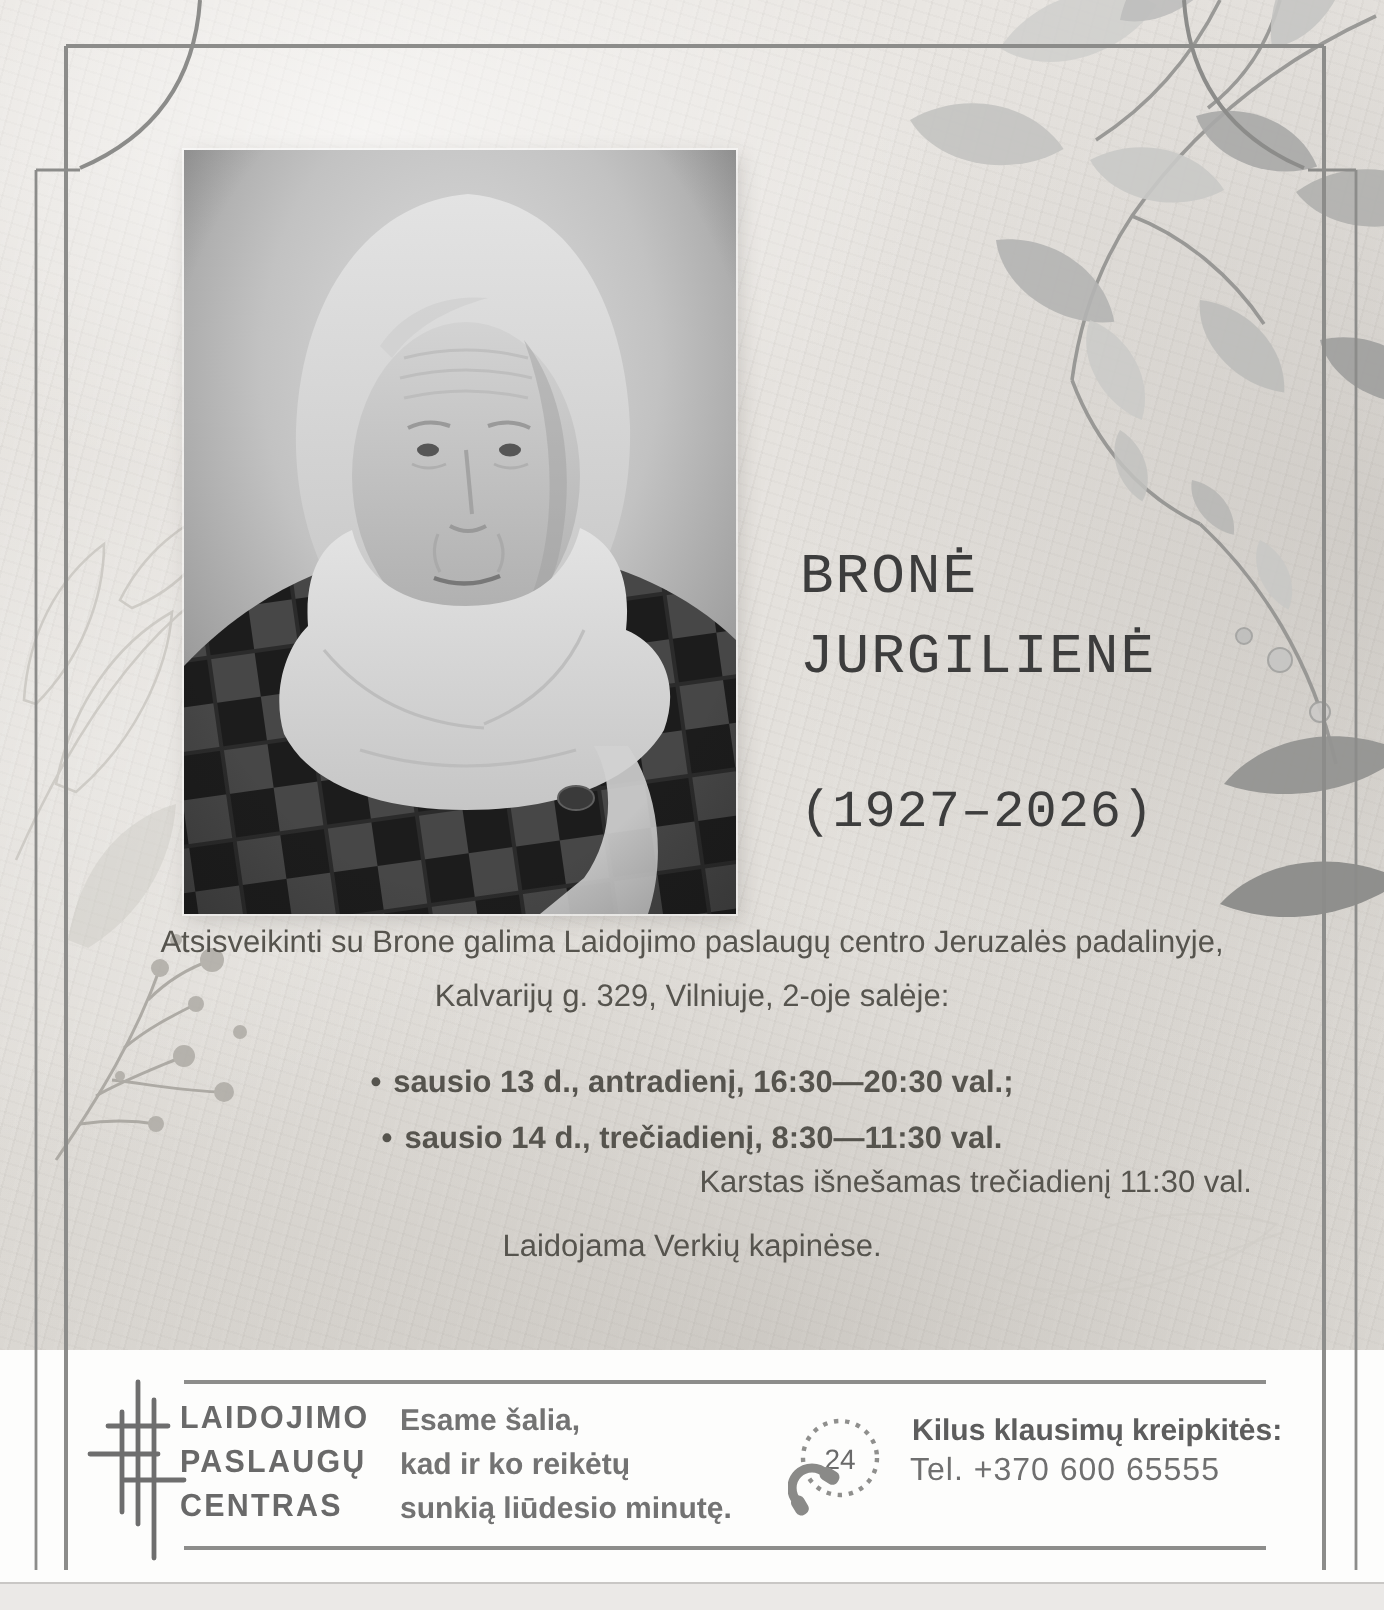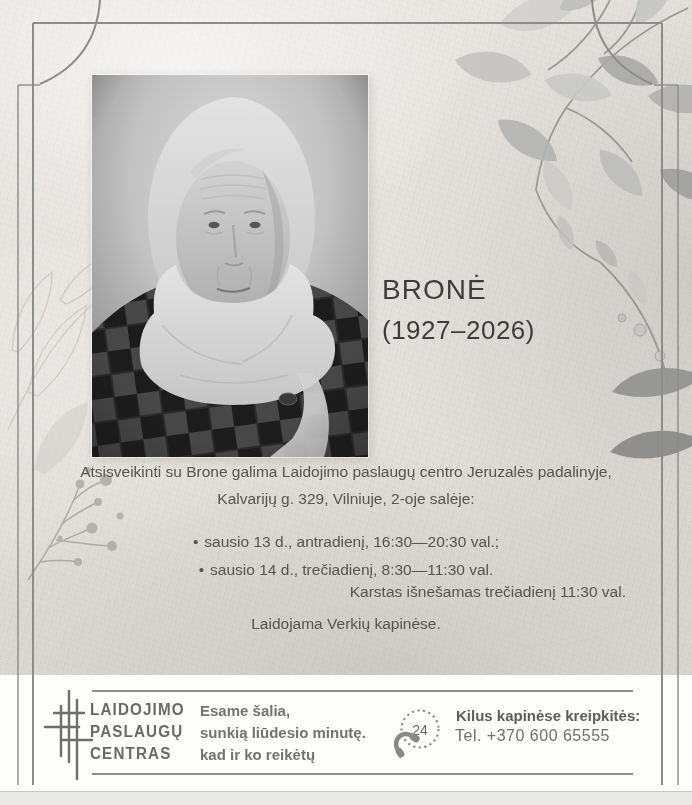--- a/index.html
+++ b/index.html
@@ -17,29 +17,29 @@
       radial-gradient(ellipse 640px 300px at 55% 100%, rgba(125,119,111,.18), transparent 75%),
       repeating-linear-gradient(105deg, rgba(255,255,255,.05) 0 2px, rgba(95,90,84,.04) 2px 3px, transparent 3px 8px),
       repeating-linear-gradient(17deg, rgba(120,114,108,.035) 0 1px, transparent 1px 6px),
       linear-gradient(#e9e6e2,#dedbd6);
   }
   .footer-bg{position:absolute;left:0;top:675px;width:692px;height:116px;background:#fdfdfc;}
   .bottom-strip{position:absolute;left:0;top:791px;width:692px;height:14px;background:#ebe9e7;border-top:1px solid #c9c7c5;}
   .decor{position:absolute;left:0;top:0;pointer-events:none;}
   .photo{position:absolute;left:92px;top:75px;width:276px;height:382px;box-shadow:0 0 0 1px rgba(255,255,255,.55), 2px 3px 10px rgba(60,55,50,.18);}
   .name-block{
-    position:absolute;left:382px;top:270px;
-    font-family:Liberation Sans, sans-serif;
+    position:absolute;left:400px;top:270px;
+    font-family:Liberation Mono, monospace;
     color:#3d3d3d;line-height:40px;letter-spacing:1px;
   }
   .name-line{font-size:28px;}
-  .years-line{font-size:26px;letter-spacing:.5px;}
+  .years-line{font-size:26px;letter-spacing:.5px;margin-top:36px;}
   .announce{position:absolute;left:66px;top:454px;width:560px;text-align:center;color:#56544e;}
   .announce .intro{font-size:15.5px;line-height:27px;margin:4px;}
-  .announce .schedule{margin:16px 0 16px 0;font-size:15.5px;line-height:28px;}
+  .announce .schedule{margin:16px 0 16px 0;font-size:15.5px;line-height:28px;font-weight:bold;}
   .announce .bullet{margin-right:6px;}
   .announce .casket{margin:0;position:absolute;left:0;width:560px;top:129px;font-size:15.5px;text-align:right;}
   .announce .burial{margin:0;position:absolute;left:0;width:560px;top:161px;font-size:15.5px;}
   .rule-box{position:absolute;left:92px;top:690px;width:541px;height:81px;border-top:2px solid #8d8d8b;border-bottom:2px solid #8d8d8b;}
   .logo-text{
     position:absolute;left:90px;top:699px;color:#696969;
     font-size:16px;font-weight:600;letter-spacing:1.2px;line-height:22px;
     transform:scaleX(.95);transform-origin:left top;
   }
   .tagline{position:absolute;left:200px;top:700px;color:#737373;font-size:15px;font-weight:700;line-height:22px;}
@@ -207,20 +207,21 @@
       <path d="M70,250 Q100,286 150,289"></path>
         <path d="M200,240 Q186,272 150,287"></path>
         <path d="M88,300 Q140,316 196,300"></path>
     </g>
     <ellipse cx="196" cy="324" rx="9" ry="6" fill="#3a3a3a" stroke="#5f5f5f"></ellipse>
     <rect width="276" height="382" fill="url(#vign)"></rect>
   </svg>
 
   <div class="name-block">
     <div class="name-line">BRONĖ</div>
+    <div class="name-line">JURGILIENĖ</div>
     <div class="years-line">(1927–2026)</div>
   </div>
 
   <div class="announce">
     <p class="intro">Atsisveikinti su Brone galima Laidojimo paslaugų centro Jeruzalės padalinyje, Kalvarijų g. 329, Vilniuje, 2-oje salėje:</p>
     <div class="schedule">
       <div>
         <span class="bullet">•</span><span>sausio 13 d., antradienį, 16:30—20:30 val.;</span>
       </div>
       <div>
@@ -245,30 +246,30 @@
   </svg>
 
   <div class="logo-text">
     <div>LAIDOJIMO</div>
     <div>PASLAUGŲ</div>
     <div>CENTRAS</div>
   </div>
 
   <div class="tagline">
     <div>Esame šalia,</div>
+    <div>kad ir ko reikėtų</div>
     <div>sunkią liūdesio minutę.</div>
-    <div>kad ir ko reikėtų</div>
   </div>
 
   <svg class="phone-icon" width="52" height="54" viewBox="0 0 52 54">
     <circle cx="26" cy="25" r="18.5" fill="none" stroke="#8f8f8d" stroke-width="2.2" stroke-dasharray="2.2 3.4"></circle>
     <text x="26" y="30.5" text-anchor="middle" font-family="Liberation Sans, sans-serif" font-size="14" fill="#6a6a6a">24</text>
     <g transform="translate(12,40) rotate(-45)">
       <path d="M-10,0 A10,10 0 0 1 10,0" fill="none" stroke="#8a8a88" stroke-width="4.6" stroke-linecap="round"></path>
       <rect x="-13.5" y="-3" width="7" height="10" rx="3" fill="#8a8a88" transform="rotate(14 -10 0)"></rect>
       <rect x="6.5" y="-3" width="7" height="10" rx="3" fill="#8a8a88" transform="rotate(-14 10 0)"></rect>
     </g>
   </svg>
 
-  <div class="contact-label">Kilus kapinėse kreipkitės:</div>
+  <div class="contact-label">Kilus klausimų kreipkitės:</div>
   <div class="phone-number">Tel. +370 600 65555</div>
 
 </div>
 
 </body></html>

